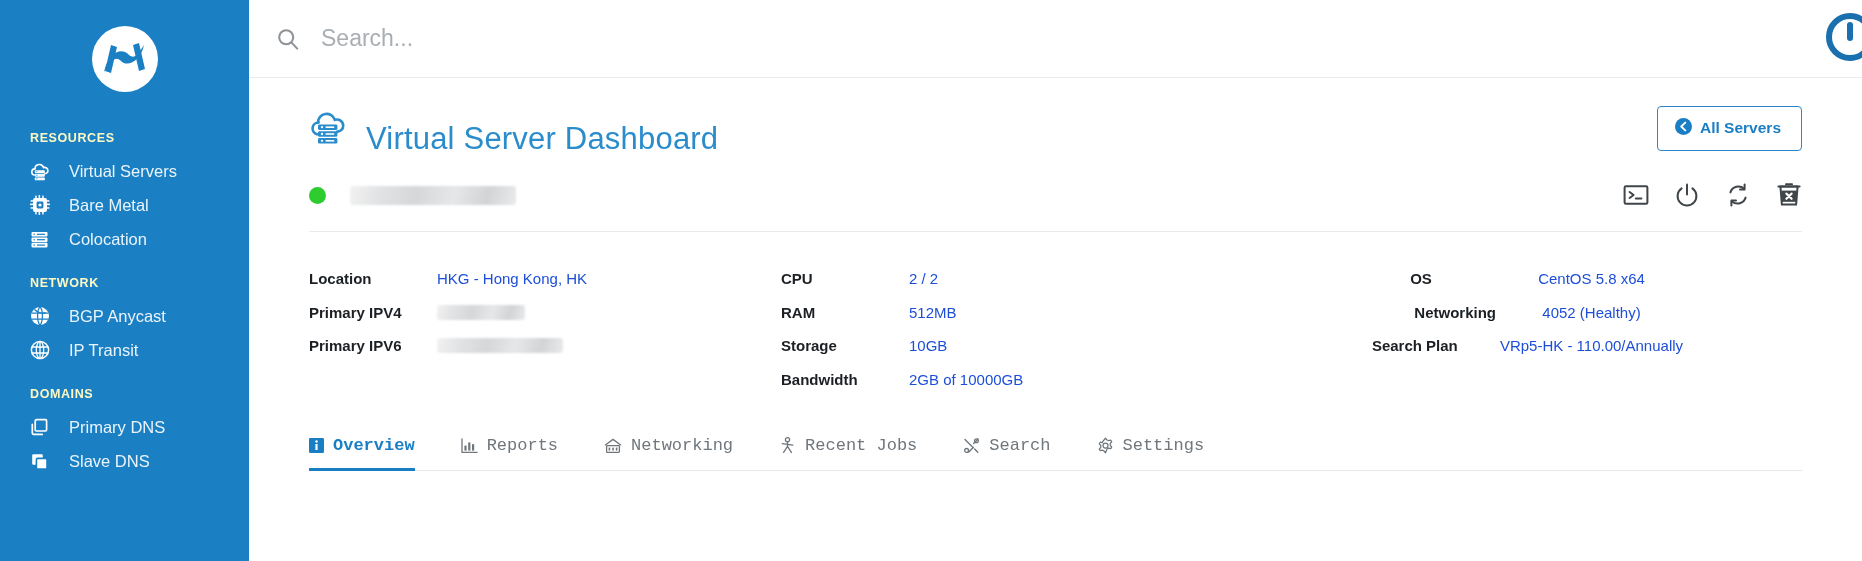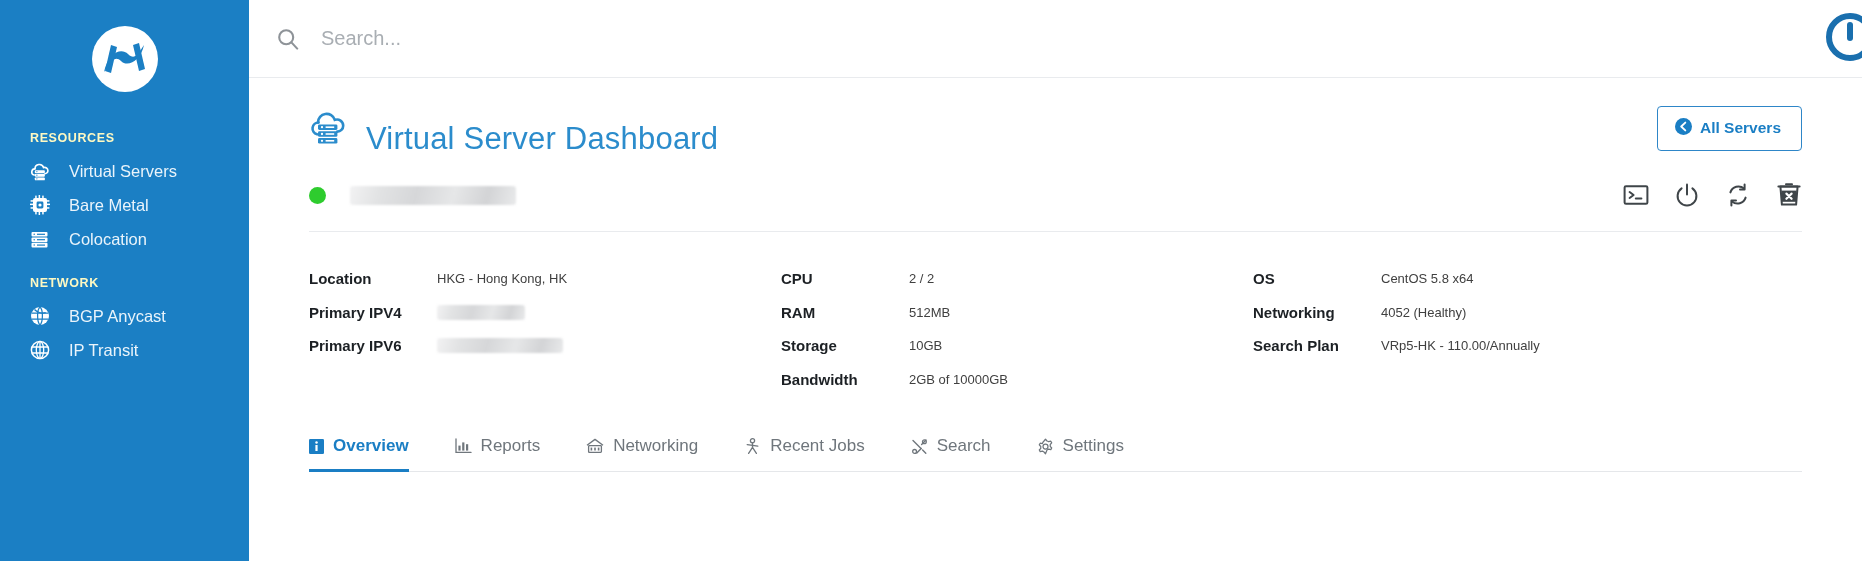--- a/index.html
+++ b/index.html
@@ -47,21 +47,21 @@
 
   .topbar {
     height: 78px; border-bottom: 1px solid #e9ebee;
     display: flex; align-items: center;
     padding: 0 0 0 28px; position: relative;
   }
   .search-icon { margin-right: 22px; display: flex; align-items: center; }
   .search-input {
     border: none; outline: none; background: transparent;
     font-family: "Liberation Sans", sans-serif;
-    font-size: 20px; color: #3b4146; width: 620px;
+    font-size: 23px; color: #3b4146; width: 620px;
   }
   .search-input::placeholder { color: #a9aeb3; }
   .topbar-right {
     position: absolute; right: -14px; top: 50%;
     transform: translateY(-50%);
     display: flex; align-items: center;
   }
 
   .content { padding: 0 60px 0 60px; }
 
@@ -103,40 +103,40 @@
   .row-actions .act { cursor: pointer; display: flex; align-items: center; }
 
   .divider { height: 1px; background: #e9ebee; margin-top: 7px; }
 
   .detail-grid {
     display: flex; padding-top: 30px;
   }
   .detail-col { display: flex; flex-direction: column; }
   .detail-col.c1 { width: 472px; }
   .detail-col.c2 { width: 472px; }
-  .detail-col.c3 { flex: 1; }
+  .detail-col.c3 { flex: 1; align-items: center; }
   .detail-row { display: flex; align-items: center; height: 33.5px; }
   .detail-label {
     font-size: 15px; font-weight: bold; color: #1c2024;
     width: 128px; min-width: 128px;
   }
-  .detail-value { font-size: 13px; color: #404040; }
+  .detail-value { font-size: 15px; color: #1d4ed8; }
   .redact-ip4 { width: 88px; height: 15px; }
   .redact-ip6 { width: 126px; height: 15px; }
 
   .tabs {
     display: flex; align-items: flex-end;
     margin-top: 40px; position: relative;
     border-bottom: 1px solid #e5e7ea;
   }
   .tab {
     display: flex; align-items: center; gap: 9px;
     padding: 0 0 13px 0; margin-right: 46px;
     font-size: 17px; color: #6f767c; cursor: pointer;
-    border-bottom: 3px solid transparent; margin-bottom: -1px;
+    border-bottom: 3px solid transparent; margin-bottom: -1px; font-family: Liberation Mono, monospace;
   }
   .tab.active {
     color: #1a7ec4; font-weight: bold;
     border-bottom-color: #1a7ec4;
   }
   .tab .tab-ico { display: flex; align-items: center; }
 </style>
 </head>
 <body>
 
@@ -235,20 +235,43 @@
           <svg width="20" height="20" viewBox="0 0 20 20">
             <circle cx="10" cy="10" r="8.6" fill="none" stroke="#fff" stroke-width="1.5"></circle>
             <ellipse cx="10" cy="10" rx="3.7" ry="8.6" fill="none" stroke="#fff" stroke-width="1.3"></ellipse>
             <path d="M1.9 7h16.2M1.9 13h16.2M10 1.4v17.2" stroke="#fff" stroke-width="1.3" fill="none"></path>
           </svg>
         </span>
         <span class="nav-label">IP Transit</span>
       </a>
     </div>
 
+    <div class="nav-group">
+      <div class="nav-group-title">DOMAINS</div>
+
+      <a class="nav-item">
+        <span class="nav-ico">
+          <svg width="19" height="19" viewBox="0 0 19 19">
+            <rect x="5.2" y="1.6" width="11.4" height="11.4" rx="1.3" fill="none" stroke="#fff" stroke-width="1.7"></rect>
+            <path d="M12.2 16.4H3.6a1.3 1.3 0 0 1-1.3-1.3V6.4" fill="none" stroke="#fff" stroke-width="1.7" stroke-linecap="round"></path>
+          </svg>
+        </span>
+        <span class="nav-label">Primary DNS</span>
+      </a>
+
+      <a class="nav-item">
+        <span class="nav-ico">
+          <svg width="19" height="19" viewBox="0 0 19 19">
+            <rect x="2.2" y="2.2" width="10.6" height="10.6" rx="1.3" fill="#fff"></rect>
+            <rect x="6.4" y="6.4" width="10.6" height="10.6" rx="1.3" fill="#ffffff" stroke="#1b7fc4" stroke-width="1.6"></rect>
+          </svg>
+        </span>
+        <span class="nav-label">Slave DNS</span>
+      </a>
+    </div>
   </nav>
 
   <section class="main">
 
     <header class="topbar">
       <span class="search-icon">
         <svg width="22" height="22" viewBox="0 0 22 22">
           <circle cx="9.2" cy="9.2" r="7" fill="none" stroke="#8e9398" stroke-width="2.1"></circle>
           <line x1="14.4" y1="14.4" x2="20.2" y2="20.6" stroke="#8e9398" stroke-width="2.1" stroke-linecap="round"></line>
         </svg>

